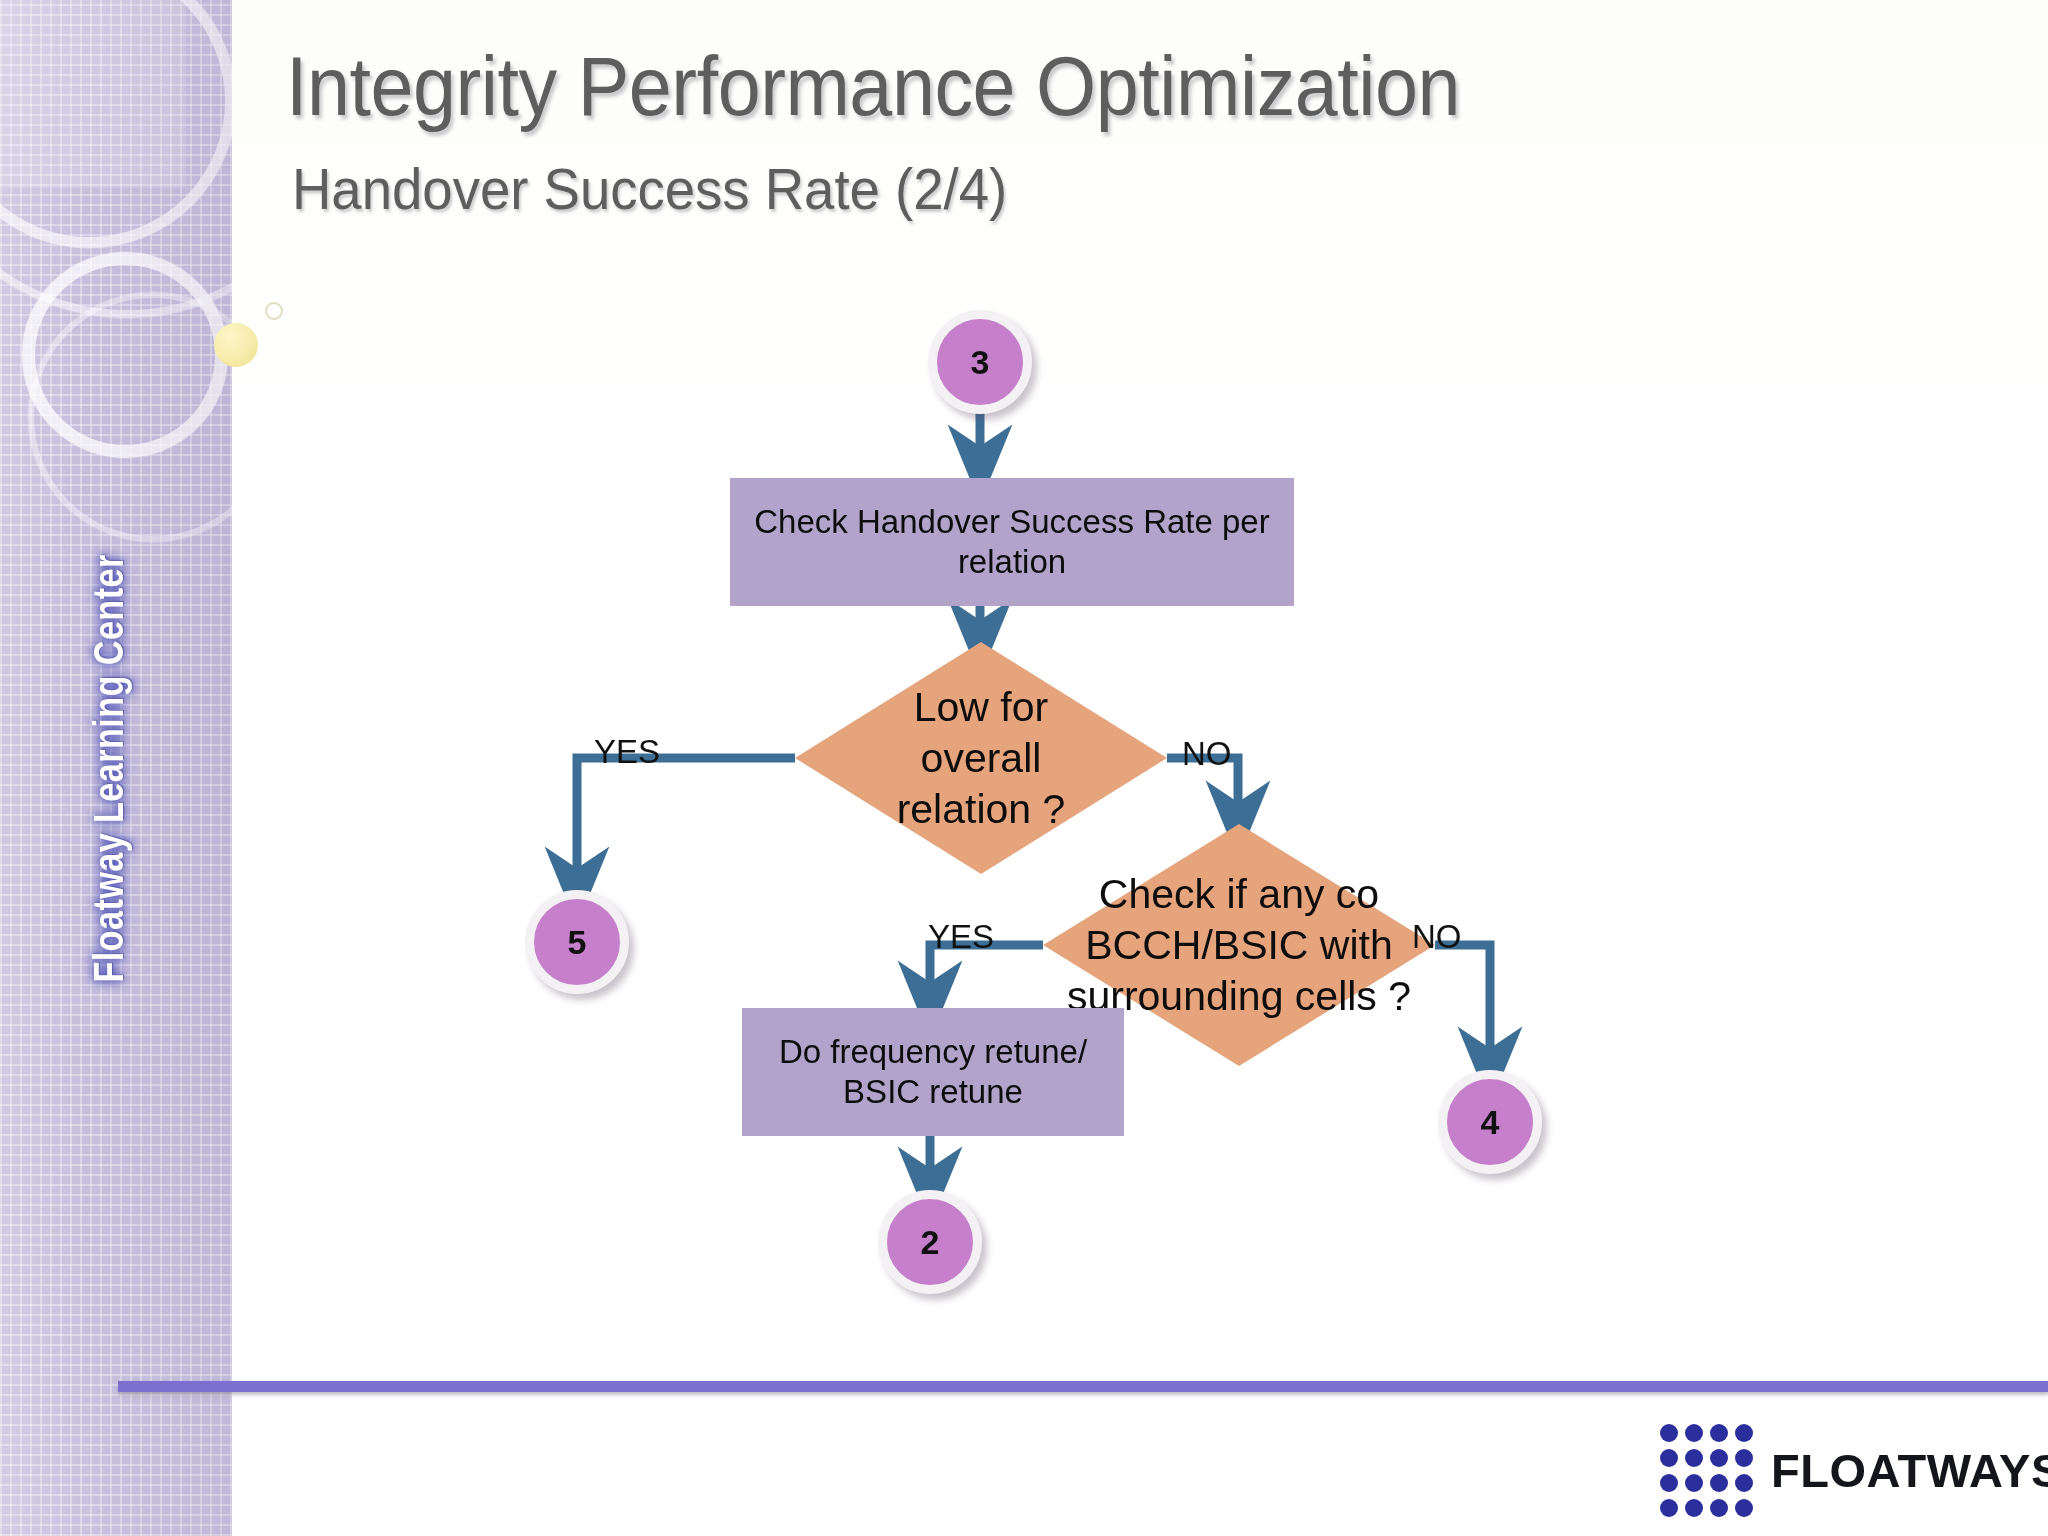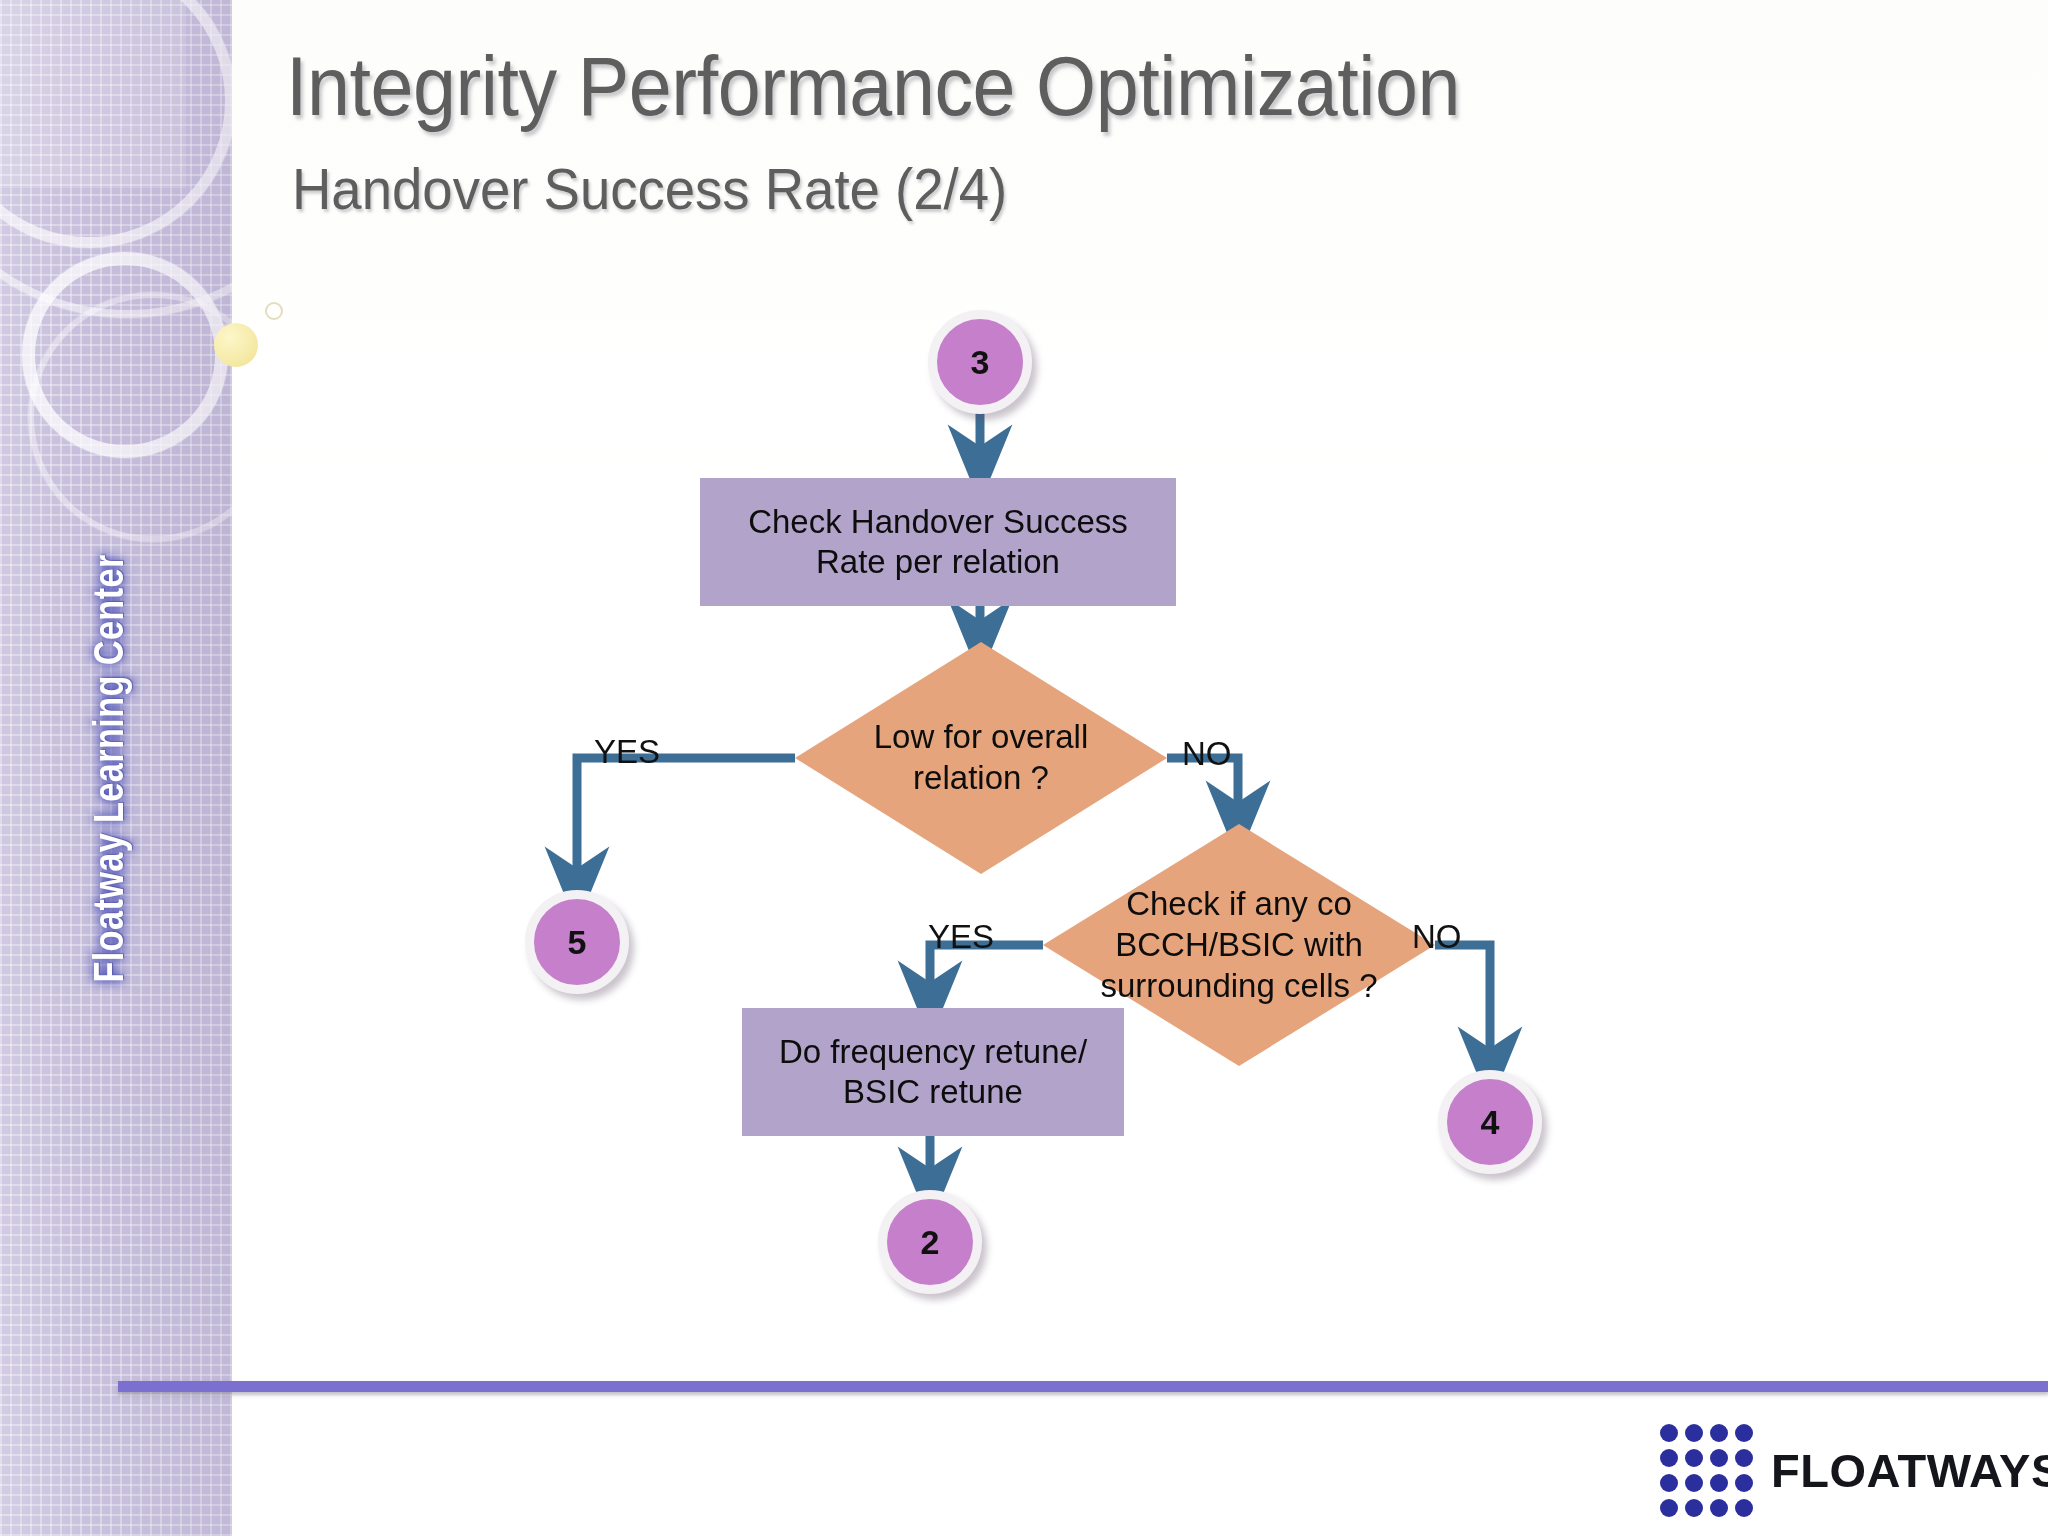--- a/index.html
+++ b/index.html
@@ -62,21 +62,21 @@
         box-shadow:5px 6px 7px rgba(90,70,95,.32);}
 
   .pbox{background:#b1a3c9;display:flex;align-items:center;justify-content:center;
         text-align:center;color:#0d0d0d;font-size:33px;line-height:1.22;
         font-family:"Liberation Sans",sans-serif;padding:0 10px;}
 
   .dia{position:absolute;}
   .dia .shape{position:absolute;inset:0;background:#e6a47c;
               clip-path:polygon(50% 0,100% 50%,50% 100%,0 50%);}
   .dia .lbl{position:absolute;left:0;right:0;top:50%;transform:translateY(-50%);
-            text-align:center;color:#0d0d0d;font-size:33px;line-height:1.24;
+            text-align:center;color:#0d0d0d;font-size:41px;line-height:1.24;
             font-family:"Liberation Sans",sans-serif;}
 
   .edgeLbl{position:absolute;color:#111;font-size:33px;
            font-family:"Liberation Sans",sans-serif;margin-top:28px;}
 
   svg.wires{position:absolute;left:0;top:0;width:2048px;height:1536px;
             pointer-events:none;}
 
   
   .hr{position:absolute;left:118px;top:1381px;width:1930px;height:11px;
@@ -131,21 +131,21 @@
       <path d="M1043,945 L930,945 L930,1002" marker-end="url(#ah)"></path>
 
       <path d="M1435,945 L1490,945 L1490,1068" marker-end="url(#ah)"></path>
 
       <path d="M930,1136 L930,1188" marker-end="url(#ah)"></path>
     </g>
   </svg>
 
   <div class="node circ" style="left:928px;top:310px;">3</div>
 
-  <div class="node pbox" style="left:700px;top:478px;width:476px;height:128px;">Check Handover Success Rate per relation</div>
+  <div class="node pbox" style="left:730px;top:478px;width:564px;height:128px;">Check Handover Success Rate per relation</div>
 
   <div class="node dia" style="left:795px;top:642px;width:372px;height:232px;">
     <div class="shape"></div>
     <div class="lbl" style="padding:0 62px;">Low for overall relation ?</div>
   </div>
 
   <div class="edgeLbl" style="left:594px;top:705px;">YES</div>
   <div class="edgeLbl" style="left:1182px;top:707px;">NO</div>
 
   <div class="node circ" style="left:525px;top:890px;">5</div>

